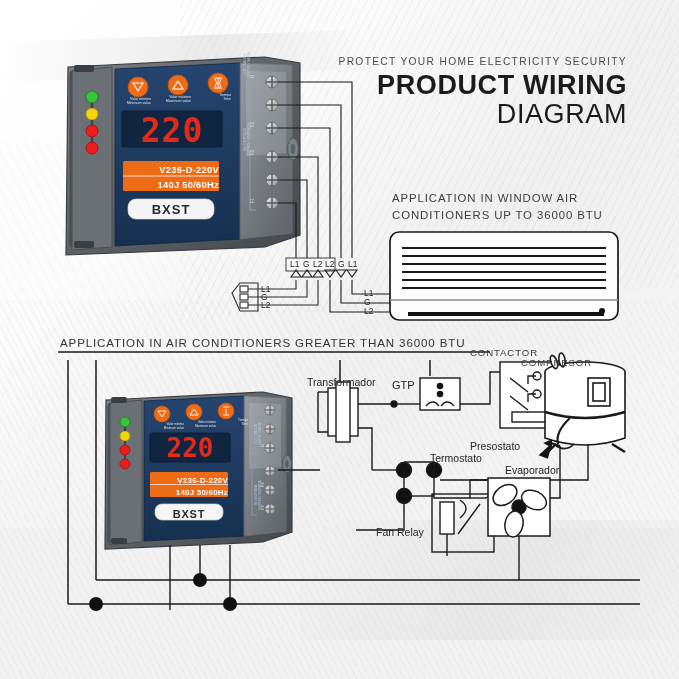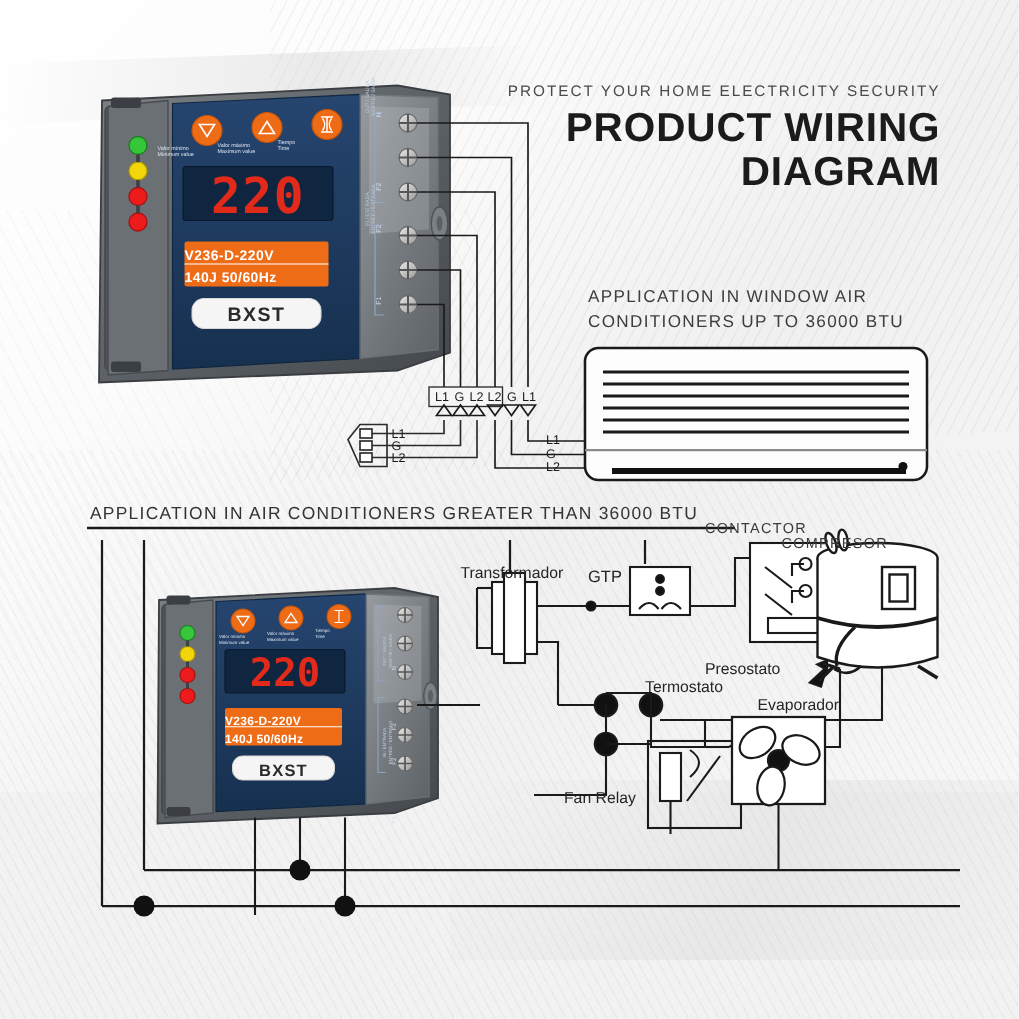--- a/index.html
+++ b/index.html
@@ -45,33 +45,33 @@
   .head-wrap{position:absolute;right:52px;top:56px;text-align:right;width:300px;}
   .kicker{
     font-size:10.2px;letter-spacing:1.35px;color:#4a4a4a;font-weight:500;
     white-space:nowrap;
   }
   .title-1{
     font-size:27px;font-weight:bold;letter-spacing:.6px;color:#1b1b1b;
     line-height:1.08;margin-top:4px;white-space:nowrap;
   }
   .title-2{
-    font-size:27px;font-weight:bold;letter-spacing:.6px;color:#1b1b1b;
+    font-size:27px;font-weight:normal;letter-spacing:.6px;color:#1b1b1b;
     line-height:1.08;white-space:nowrap;
   }
   .app-note{
     position:absolute;left:392px;top:190px;width:250px;
     font-size:11.4px;letter-spacing:.9px;color:#3d3d3d;line-height:1.45;
   }
   .app-note-2{
     position:absolute;left:60px;top:336px;
     font-size:11.6px;letter-spacing:.85px;color:#333;white-space:nowrap;
   }
   .dev-label{
-    position:absolute;color:#fff;font-weight:bold;text-align:left;
+    position:absolute;color:#fff;font-weight:bold;text-align:right;
   }
 
   svg.wire{position:absolute;left:0;top:0;width:679px;height:679px;overflow:visible;}
 
   .lbl{
     position:absolute;font-size:9px;color:#1c1c1c;white-space:nowrap;
     font-family:"Liberation Sans", sans-serif;
   }
   .comp-lbl{
     position:absolute;font-size:10.5px;color:#252525;white-space:nowrap;text-align:center;

